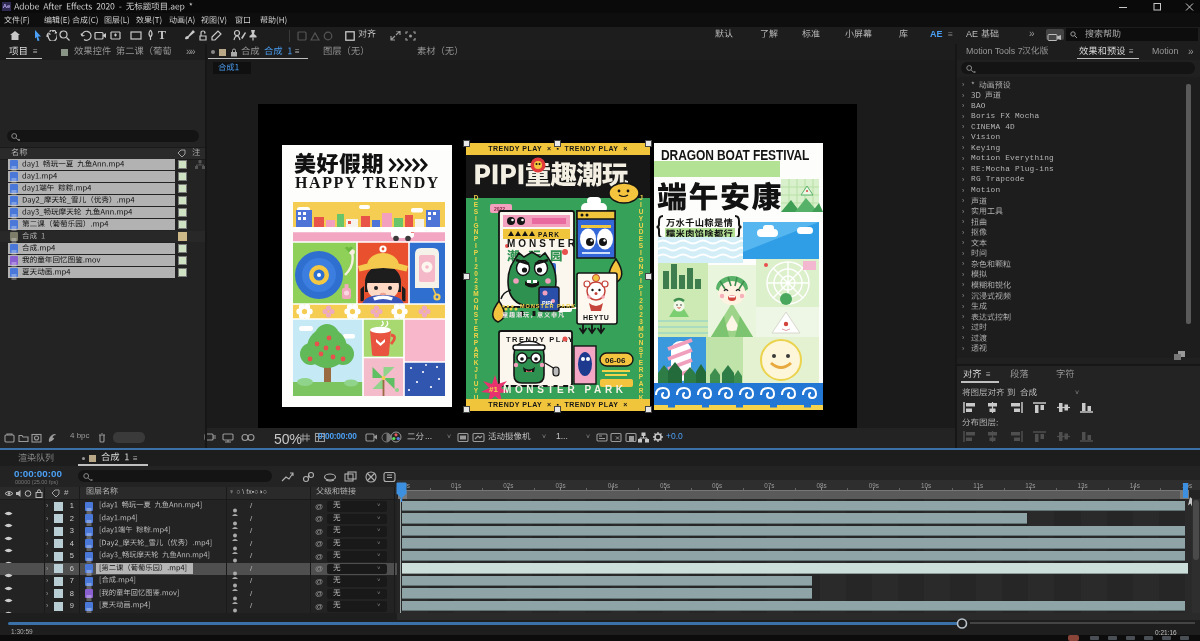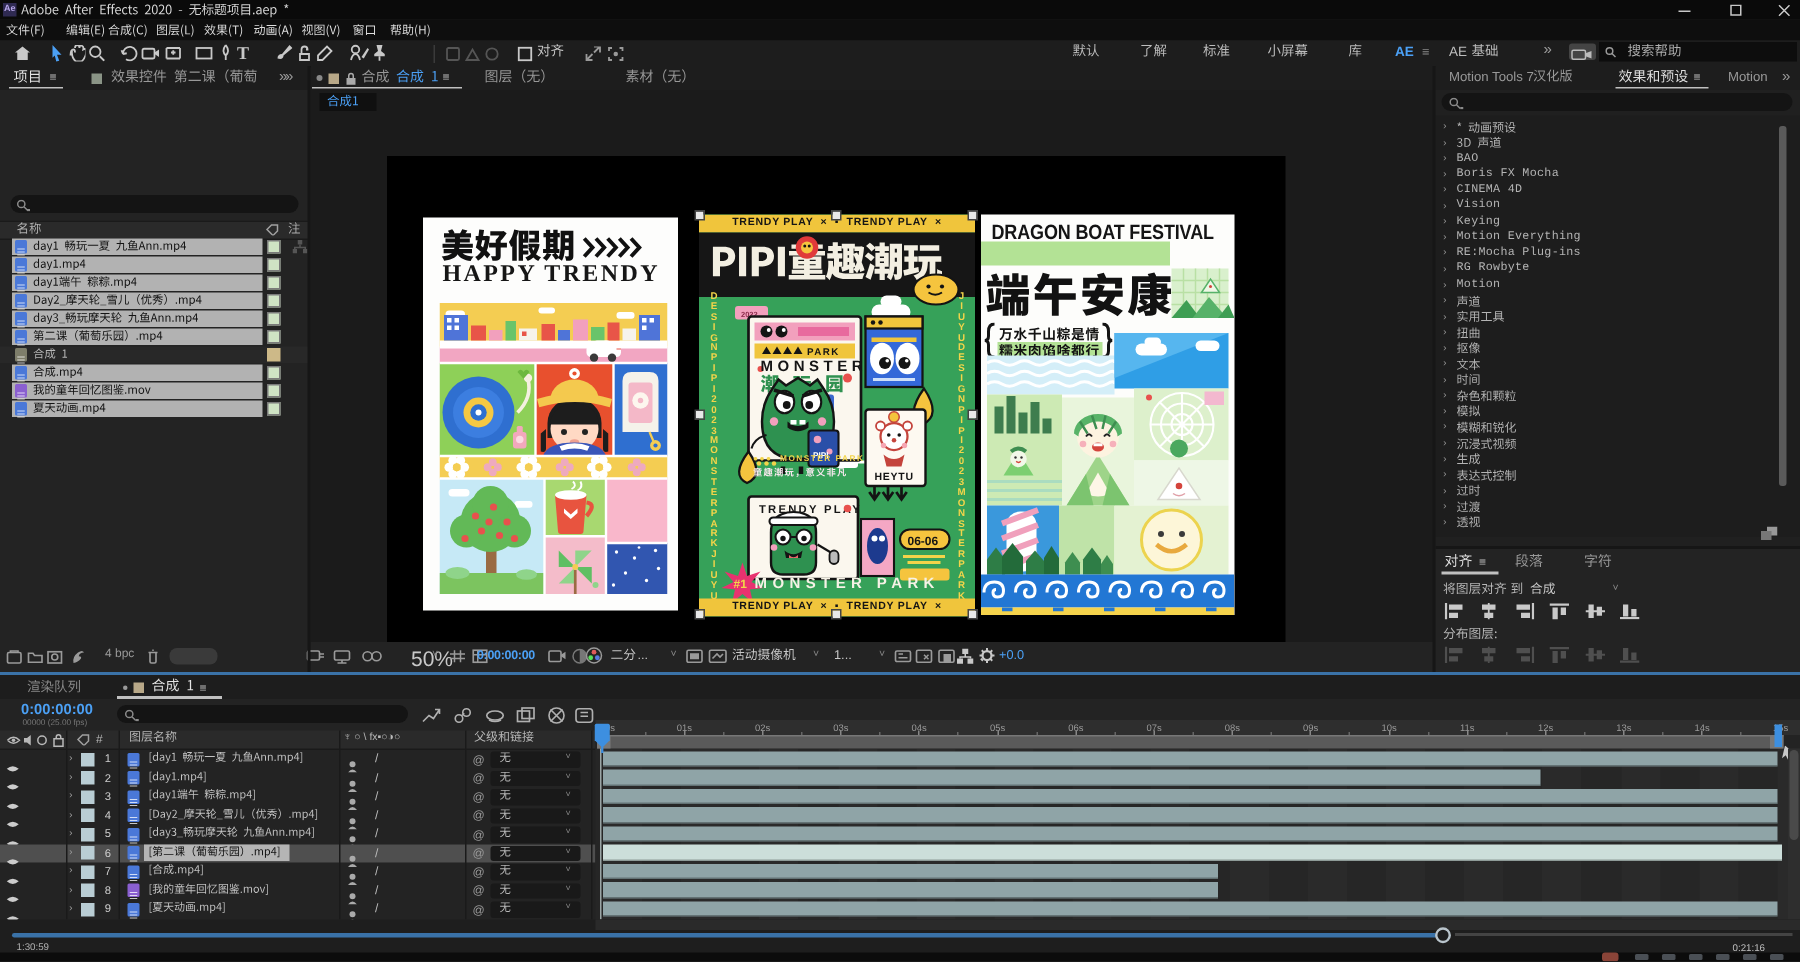--- a/index.html
+++ b/index.html
@@ -1607,21 +1607,21 @@
     <div style="position:absolute;left:971px;top:122.69999999999999px;color:#b4b4b4;font-size:7.8px;font-family:'Liberation Mono',monospace;letter-spacing:0.2px">CINEMA 4D</div>
     <div style="position:absolute;left:962px;top:133.75px;width:5px;height:7px;color:#909090;font-size:7px">›</div>
     <div style="position:absolute;left:971px;top:133.25px;color:#b4b4b4;font-size:7.8px;font-family:'Liberation Mono',monospace;letter-spacing:0.2px">Vision</div>
     <div style="position:absolute;left:962px;top:144.3px;width:5px;height:7px;color:#909090;font-size:7px">›</div>
     <div style="position:absolute;left:971px;top:143.8px;color:#b4b4b4;font-size:7.8px;font-family:'Liberation Mono',monospace;letter-spacing:0.2px">Keying</div>
     <div style="position:absolute;left:962px;top:154.85000000000002px;width:5px;height:7px;color:#909090;font-size:7px">›</div>
     <div style="position:absolute;left:971px;top:154.35000000000002px;color:#b4b4b4;font-size:7.8px;font-family:'Liberation Mono',monospace;letter-spacing:0.2px">Motion Everything</div>
     <div style="position:absolute;left:962px;top:165.40000000000003px;width:5px;height:7px;color:#909090;font-size:7px">›</div>
     <div style="position:absolute;left:971px;top:164.90000000000003px;color:#b4b4b4;font-size:7.8px;font-family:'Liberation Mono',monospace;letter-spacing:0.2px">RE:Mocha Plug-ins</div>
     <div style="position:absolute;left:962px;top:175.95000000000005px;width:5px;height:7px;color:#909090;font-size:7px">›</div>
-    <div style="position:absolute;left:971px;top:175.45000000000005px;color:#b4b4b4;font-size:7.8px;font-family:'Liberation Mono',monospace;letter-spacing:0.2px">RG Rowbyte</div>
+    <div style="position:absolute;left:971px;top:175.45000000000005px;color:#b4b4b4;font-size:7.8px;font-family:'Liberation Mono',monospace;letter-spacing:0.2px">RG Trapcode</div>
     <div style="position:absolute;left:962px;top:186.50000000000006px;width:5px;height:7px;color:#909090;font-size:7px">›</div>
     <div style="position:absolute;left:971px;top:186.00000000000006px;color:#b4b4b4;font-size:7.8px;font-family:'Liberation Mono',monospace;letter-spacing:0.2px">Motion</div>
     <div style="position:absolute;left:962px;top:197.05000000000007px;width:5px;height:7px;color:#909090;font-size:7px">›</div>
     <div style="position:absolute;left:971px;top:195.55000000000007px">
       <svg class="t" width="16.0" height="10.4" viewBox="0 0 16.0 10.4">
         <g fill="#b4b4b4" transform="translate(0,7.9) scale(0.008)">
           <use href="#q159" x="0.0"></use>
           <use href="#q160" x="1000.0"></use>
         </g>
       </svg>

